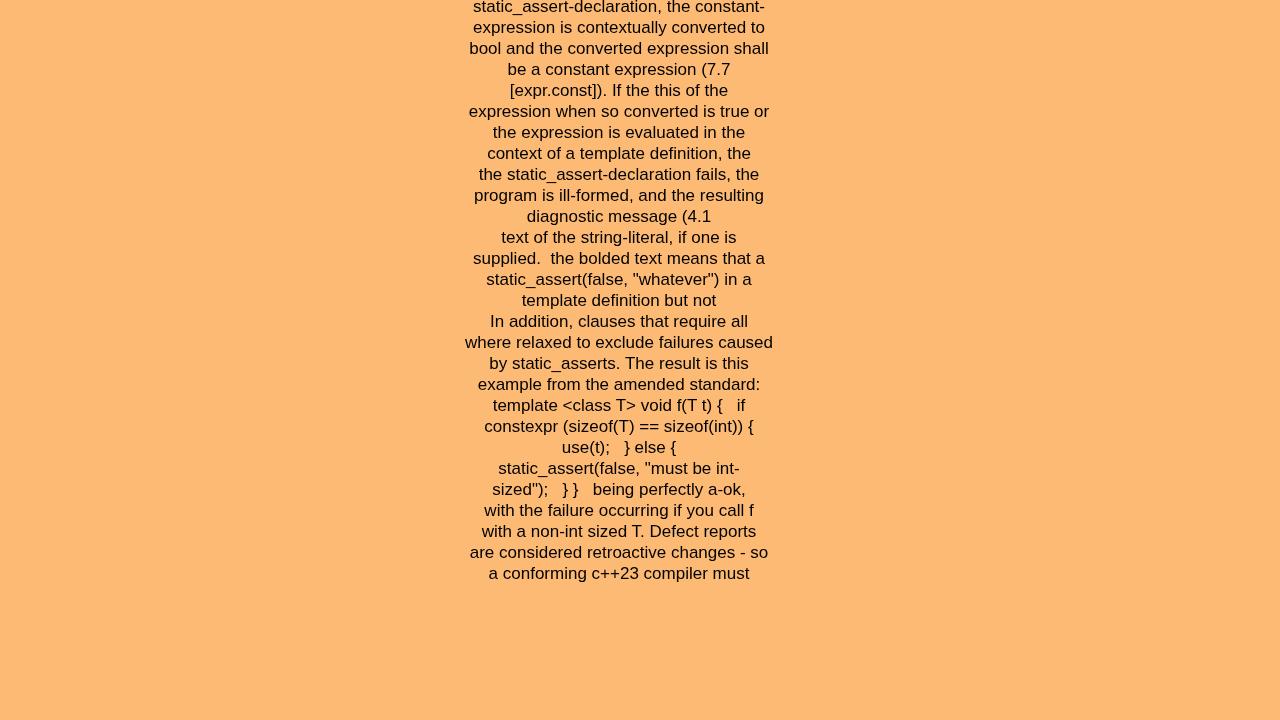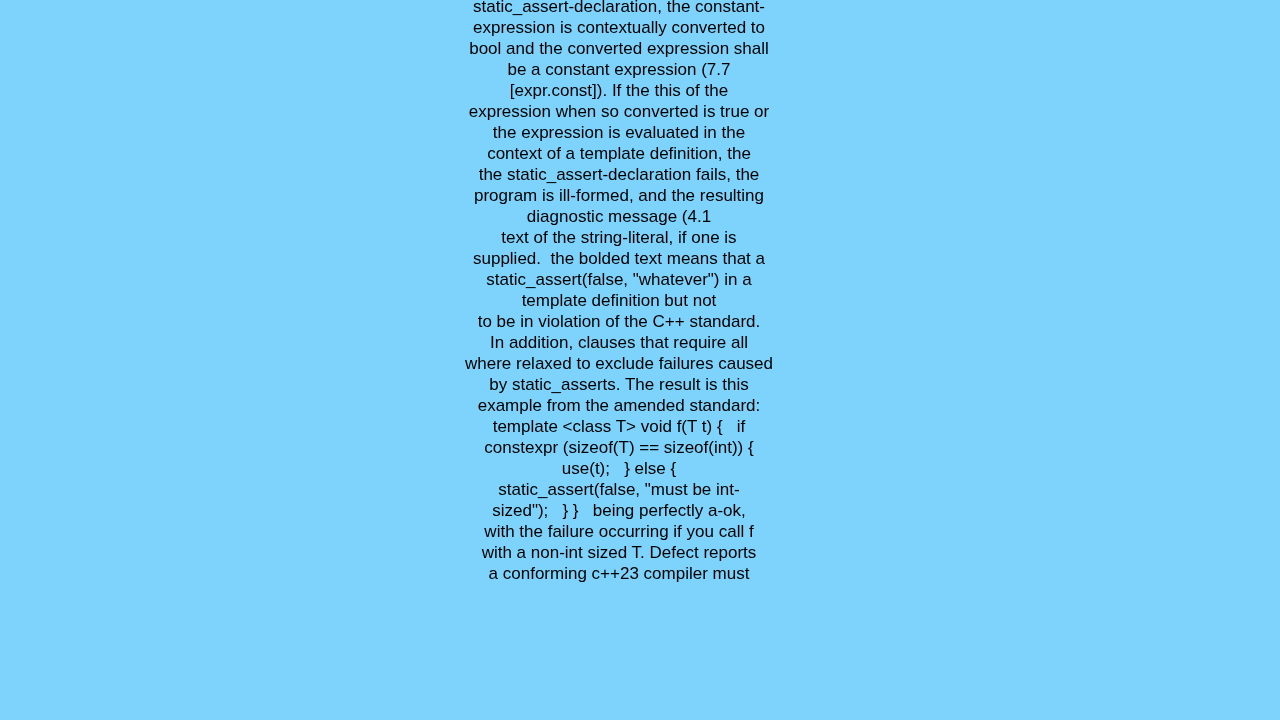--- a/index.html
+++ b/index.html
@@ -10,21 +10,21 @@
     width: 1280px;
     height: 720px;
     background: #ffffff;
     overflow: hidden;
     position: relative;
     font-family: "Liberation Sans", sans-serif;
   }
   .page {
     position: absolute;
     inset: 0;
-    background: #7dd3fc;
+    background: #fdba74;
     padding-left: 28px;
   }
   .text-block {
     position: absolute;
     left: 619px;
     top: -4px;
     transform: translateX(-50%);
     height: 687px;
     overflow: hidden;
     text-align: center;
@@ -50,27 +50,27 @@
       <div class="text-line">expression when so converted is true or</div>
       <div class="text-line">the expression is evaluated in the</div>
       <div class="text-line">context of a template definition, the</div>
       <div class="text-line">the static_assert-declaration fails, the</div>
       <div class="text-line">program is ill-formed, and the resulting</div>
       <div class="text-line">diagnostic message (4.1</div>
       <div class="text-line">text of the string-literal, if one is</div>
       <div class="text-line">supplied.  the bolded text means that a</div>
       <div class="text-line">static_assert(false, "whatever") in a</div>
       <div class="text-line">template definition but not</div>
-      <div class="text-line">to be in violation of the C++ standard.</div>
       <div class="text-line">In addition, clauses that require all</div>
       <div class="text-line">where relaxed to exclude failures caused</div>
       <div class="text-line">by static_asserts. The result is this</div>
       <div class="text-line">example from the amended standard:</div>
       <div class="text-line">template &lt;class T&gt; void f(T t) {   if</div>
       <div class="text-line">constexpr (sizeof(T) == sizeof(int)) {</div>
       <div class="text-line">use(t);   } else {</div>
       <div class="text-line">static_assert(false, "must be int-</div>
       <div class="text-line">sized");   } }   being perfectly a-ok,</div>
       <div class="text-line">with the failure occurring if you call f</div>
       <div class="text-line">with a non-int sized T. Defect reports</div>
+      <div class="text-line">are considered retroactive changes - so</div>
       <div class="text-line">a conforming c++23 compiler must</div>
     </div>
 </div>
 
 </body></html>

